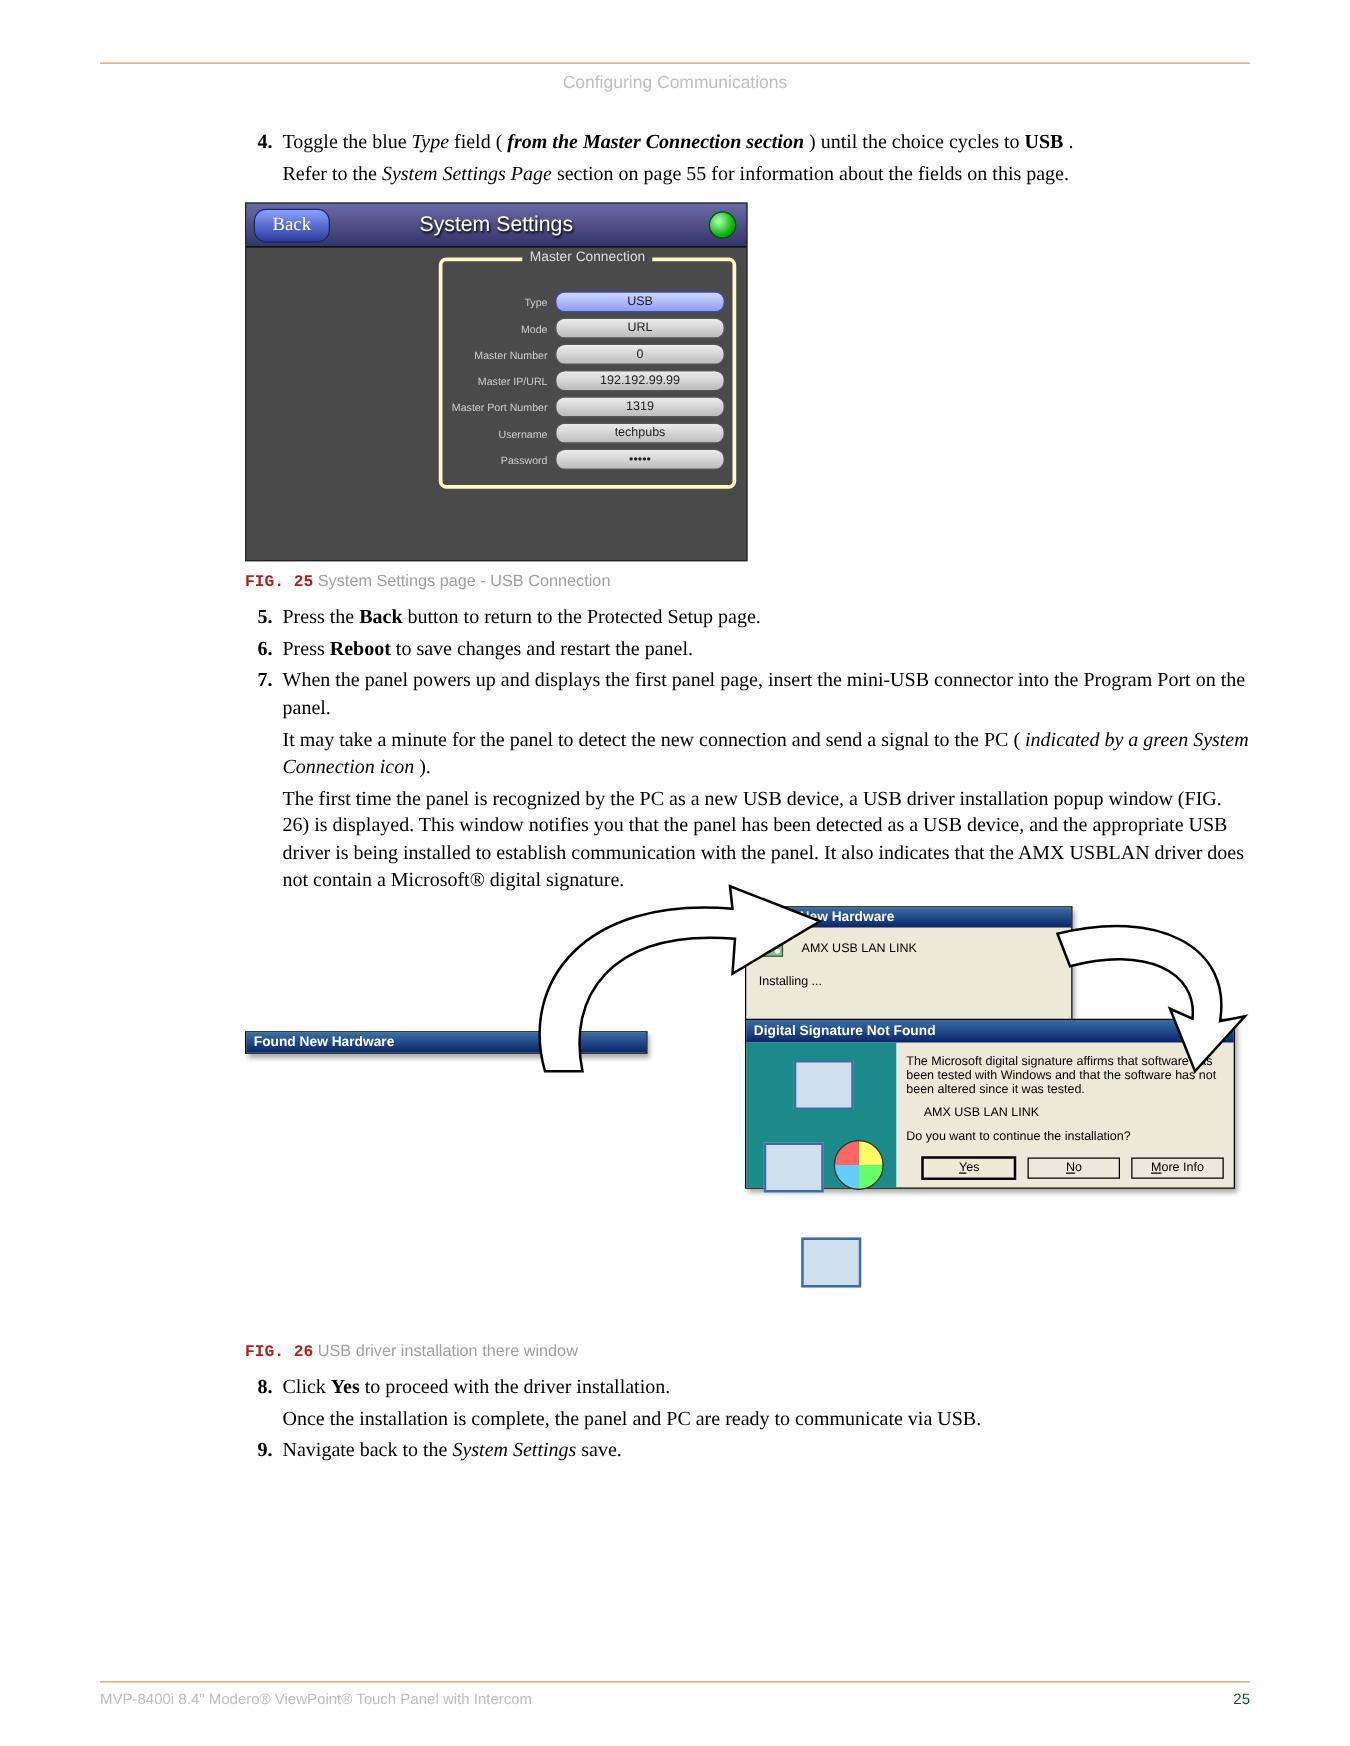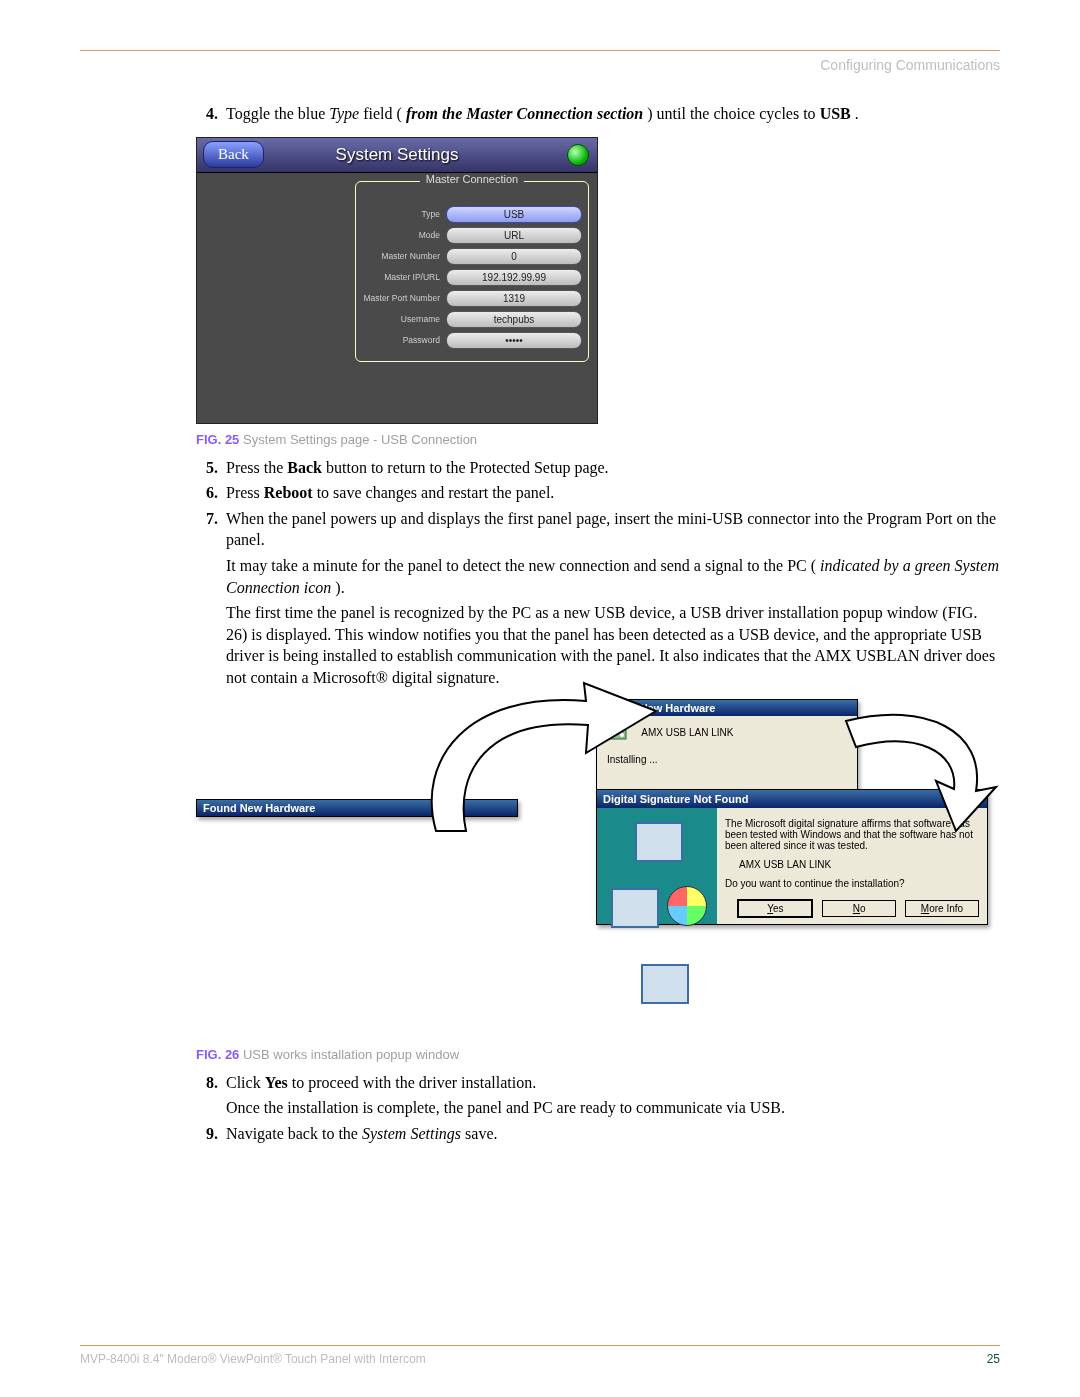--- a/index.html
+++ b/index.html
@@ -13,21 +13,21 @@
   .page {
     padding: 50px 80px 30px 80px;
     position: relative;
     min-height: 1310px;
   }
   .top-rule {
     border-top: 1px solid #d89a5e;
     margin-bottom: 6px;
   }
   .header-right {
-    text-align: right;
+    text-align: center;
     color: #bfbfbf;
     font-family: Arial, Helvetica, sans-serif;
     font-size: 14px;
     margin-bottom: 30px;
   }
   .step {
     display: flex;
     margin: 4px 0 4px 110px;
     font-size: 16px;
     line-height: 1.35;
@@ -42,21 +42,21 @@
   .step-body { flex: 1; }
   .step-body .cont { margin-top: 4px; }
   .italic { font-style: italic; }
   .bold { font-weight: bold; margin-top: 12px; }
   .fig-caption {
     font-family: Arial, Helvetica, sans-serif;
     font-size: 13px;
     color: #a0a0a0;
     margin: 8px 0 10px 116px;
   }
-  .fig-caption b { color: #8b5cf6; font-weight: bold; }
+  .fig-caption b { color: #b91c1c; font-weight: bold; font-family: Liberation Mono, monospace; }
 
   
   .panel-wrap {
     margin: 12px 0 4px 116px;
     width: 400px;
   }
   .panel {
     width: 400px;
     background: #4a4a4a;
     border: 1px solid #222;
@@ -93,21 +93,21 @@
     width: 20px; height: 20px;
     border-radius: 50%;
     background: radial-gradient(circle at 35% 35%, #b6ffb6, #0cba0c 60%, #067a06);
     margin-left: auto;
     margin-right: 8px;
     border: 1px solid #044d04;
   }
   .fieldset-box {
     margin: 8px 8px 8px auto;
     width: 220px;
-    border: 1px solid #fef9c3;
+    border: 3px solid #fef9c3;
     border-radius: 6px;
     padding: 20px 6px 8px 6px;
     position: relative;
     background: #4a4a4a;
   }
   .fieldset-label {
     position: absolute;
     top: -9px;
     left: 50%;
     transform: translateX(-50%);
@@ -252,20 +252,25 @@
   <div class="step">
     <div class="step-num">4.</div>
     <div class="step-body">
       <span>Toggle the blue </span>
       <span class="italic">Type</span>
       <span> field (</span>
       <span class="italic bold">from the Master Connection section</span>
       <span>) until the choice cycles to </span>
       <span class="bold">USB</span>
       <span>.</span>
+      <div class="cont">
+        <span>Refer to the </span>
+        <span class="italic">System Settings Page</span>
+        <span> section on page 55 for information about the fields on this page.</span>
+      </div>
     </div>
   </div>
 
   <div class="panel-wrap">
     <div class="panel">
       <div class="panel-titlebar">
         <div class="back-btn">Back</div>
         <div class="panel-title">System Settings</div>
         <div class="status-dot"></div>
       </div>
@@ -397,21 +402,21 @@
     </div>
 
     <div class="arrow" style="left:640px; top:12px; width:170px; height:120px;">
       <svg viewBox="0 0 170 120">
         <path d="M10 10 C 90 -10, 150 20, 140 80 L 160 76 L 120 120 L 100 70 L 118 78 C 122 40, 80 20, 20 36 Z" fill="#fff" stroke="#000" stroke-width="2"></path>
       </svg>
     </div>
   </div>
 
   <div class="fig-caption">
-    <b>FIG. 26</b><span>  USB works installation popup window</span>
+    <b>FIG. 26</b><span>  USB driver installation there window</span>
   </div>
 
   <div class="step">
     <div class="step-num">8.</div>
     <div class="step-body">
       <span>Click </span>
       <span class="bold">Yes</span>
       <span> to proceed with the driver installation.</span>
       <div class="cont">Once the installation is complete, the panel and PC are ready to communicate via USB.</div>
     </div>

